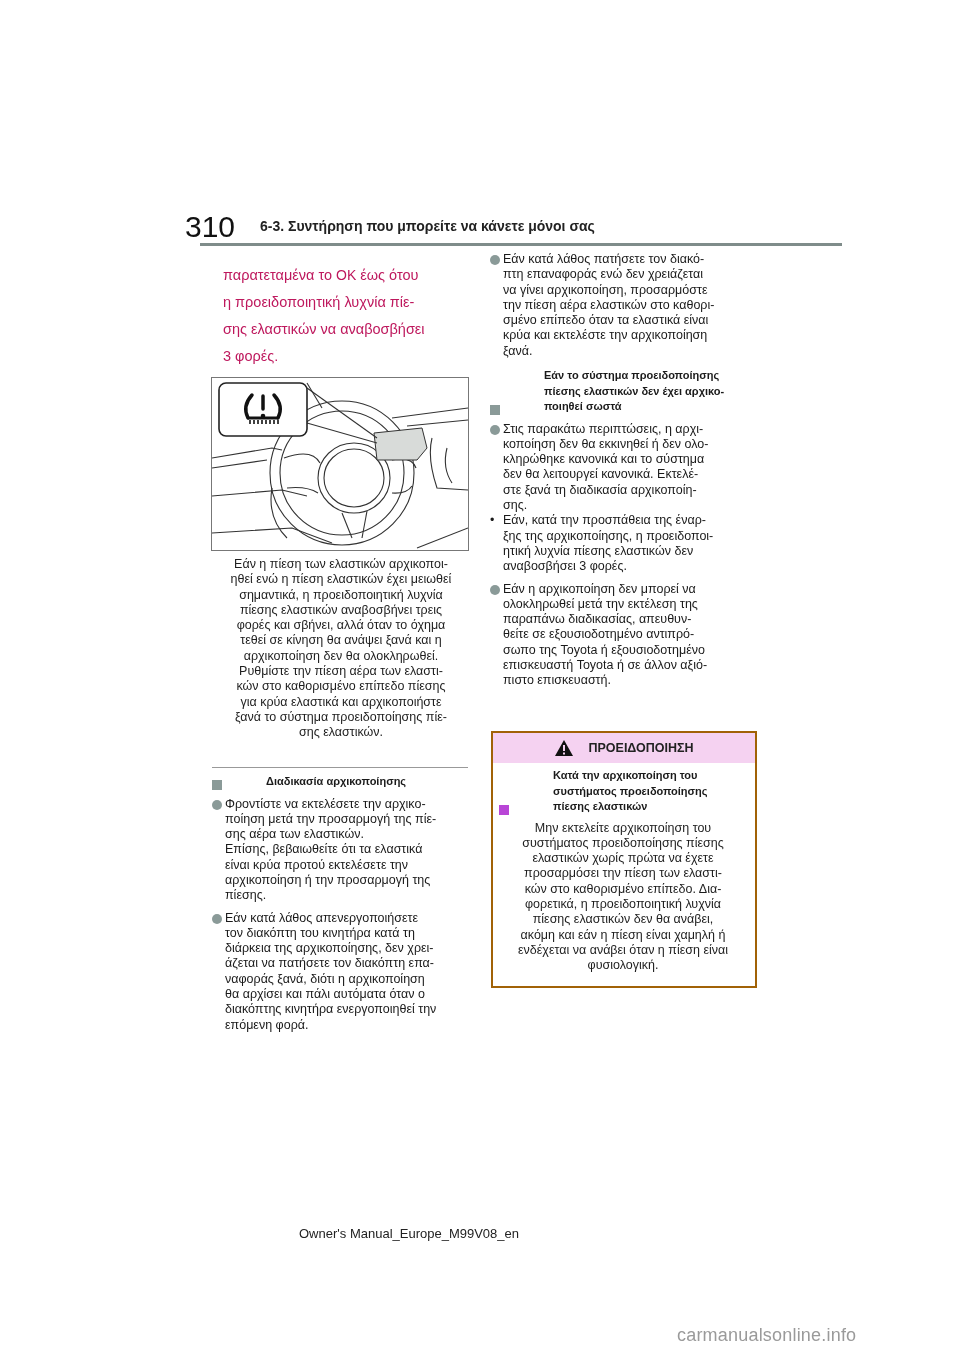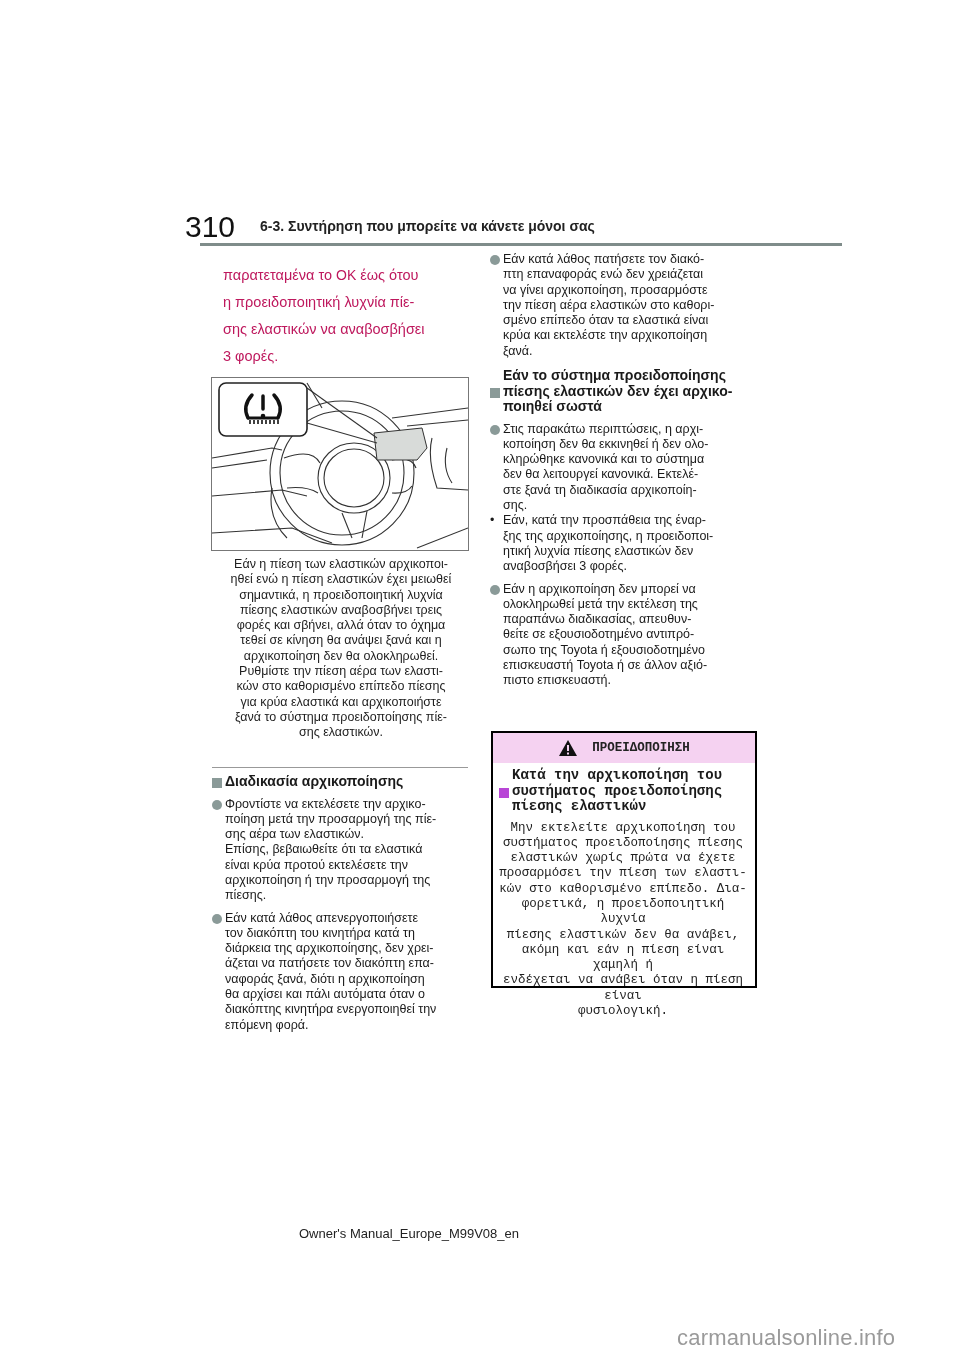--- a/index.html
+++ b/index.html
@@ -15,41 +15,41 @@
   .intro { margin-left: 10px; font-size: 14.5px; line-height: 27px; color: #be185d; }
   .intro .ok { font-size: 14px; }
 
   .illus { position: absolute; left: 211px; top: 377px; width: 256px; height: 172px; border: 1px solid #777; background: #fff; overflow: hidden; }
 
   .para { font-size: 12.5px; line-height: 15.3px; color: #1e1e1e; text-align: center; }
   .para-main { position: absolute; left: 212px; top: 557px; width: 258px; }
 
   .divider { position: absolute; left: 212px; top: 767px; width: 256px; height: 1px; background: #999; }
 
-  .subhead { font-size: 14px; font-weight: bold; line-height: 15.5px; display: flex; align-items: center; }
+  .subhead { font-size: 11px; font-weight: bold; line-height: 15.5px; display: flex; align-items: flex-end; gap: 41px; }
   .sq { display: inline-block; width: 10px; height: 10px; background: #8a9a98; margin: 3px 3px 0 0; flex: none; }
   .bullet { display: flex; align-items: flex-start; font-size: 12.5px; line-height: 15.3px; }
   .dot { flex: none; width: 10px; height: 10px; border-radius: 50%; background: #8a9a98; margin: 3px 3px 0 0; }
   .subbullet { display: flex; font-size: 12.5px; line-height: 15.3px; }
   .subbullet .mark { flex: none; width: 13px; }
   .txt { white-space: pre-line; }
 
   .left-lower { position: absolute; left: 212px; top: 774px; width: 258px; }
   .gap-s { height: 7px; }
   .gap-m { height: 9px; }
 
-  .warning { position: absolute; left: 491px; top: 731px; width: 262px; height: 253px; border: 2px solid #000000; font-family: Liberation Mono, monospace; }
+  .warning { position: absolute; left: 491px; top: 731px; width: 262px; height: 253px; border: 2px solid #a16207; }
   .warning-head { background: #f5d2f1; height: 30px; display: flex; align-items: center; justify-content: center; font-size: 12.5px; font-weight: bold; color: #222; }
   .warning-head svg { margin-right: 14px; }
   .warning-body { padding: 5px 8px 0 6px; }
   .warning .sq { background: #b845d6; }
   .warning .para { margin-top: 6px; }
 
   .footer { position: absolute; left: 299px; top: 1226px; font-size: 13px; color: #222; }
-  .watermark { position: absolute; left: 677px; top: 1325px; font-size: 22px; color: #9a9a9a; letter-spacing: 0.2px; }
+  .watermark { position: absolute; left: 677px; top: 1325px; font-size: 18px; color: #9a9a9a; letter-spacing: 0.2px; }
 </style>
 </head>
 <body>
 
 <div class="page-number">310</div>
 <div class="section-title">6-3. Συντήρηση που μπορείτε να κάνετε μόνοι σας</div>
 <div class="header-rule"></div>
 
 <div class="col-left">
   <div class="intro">

